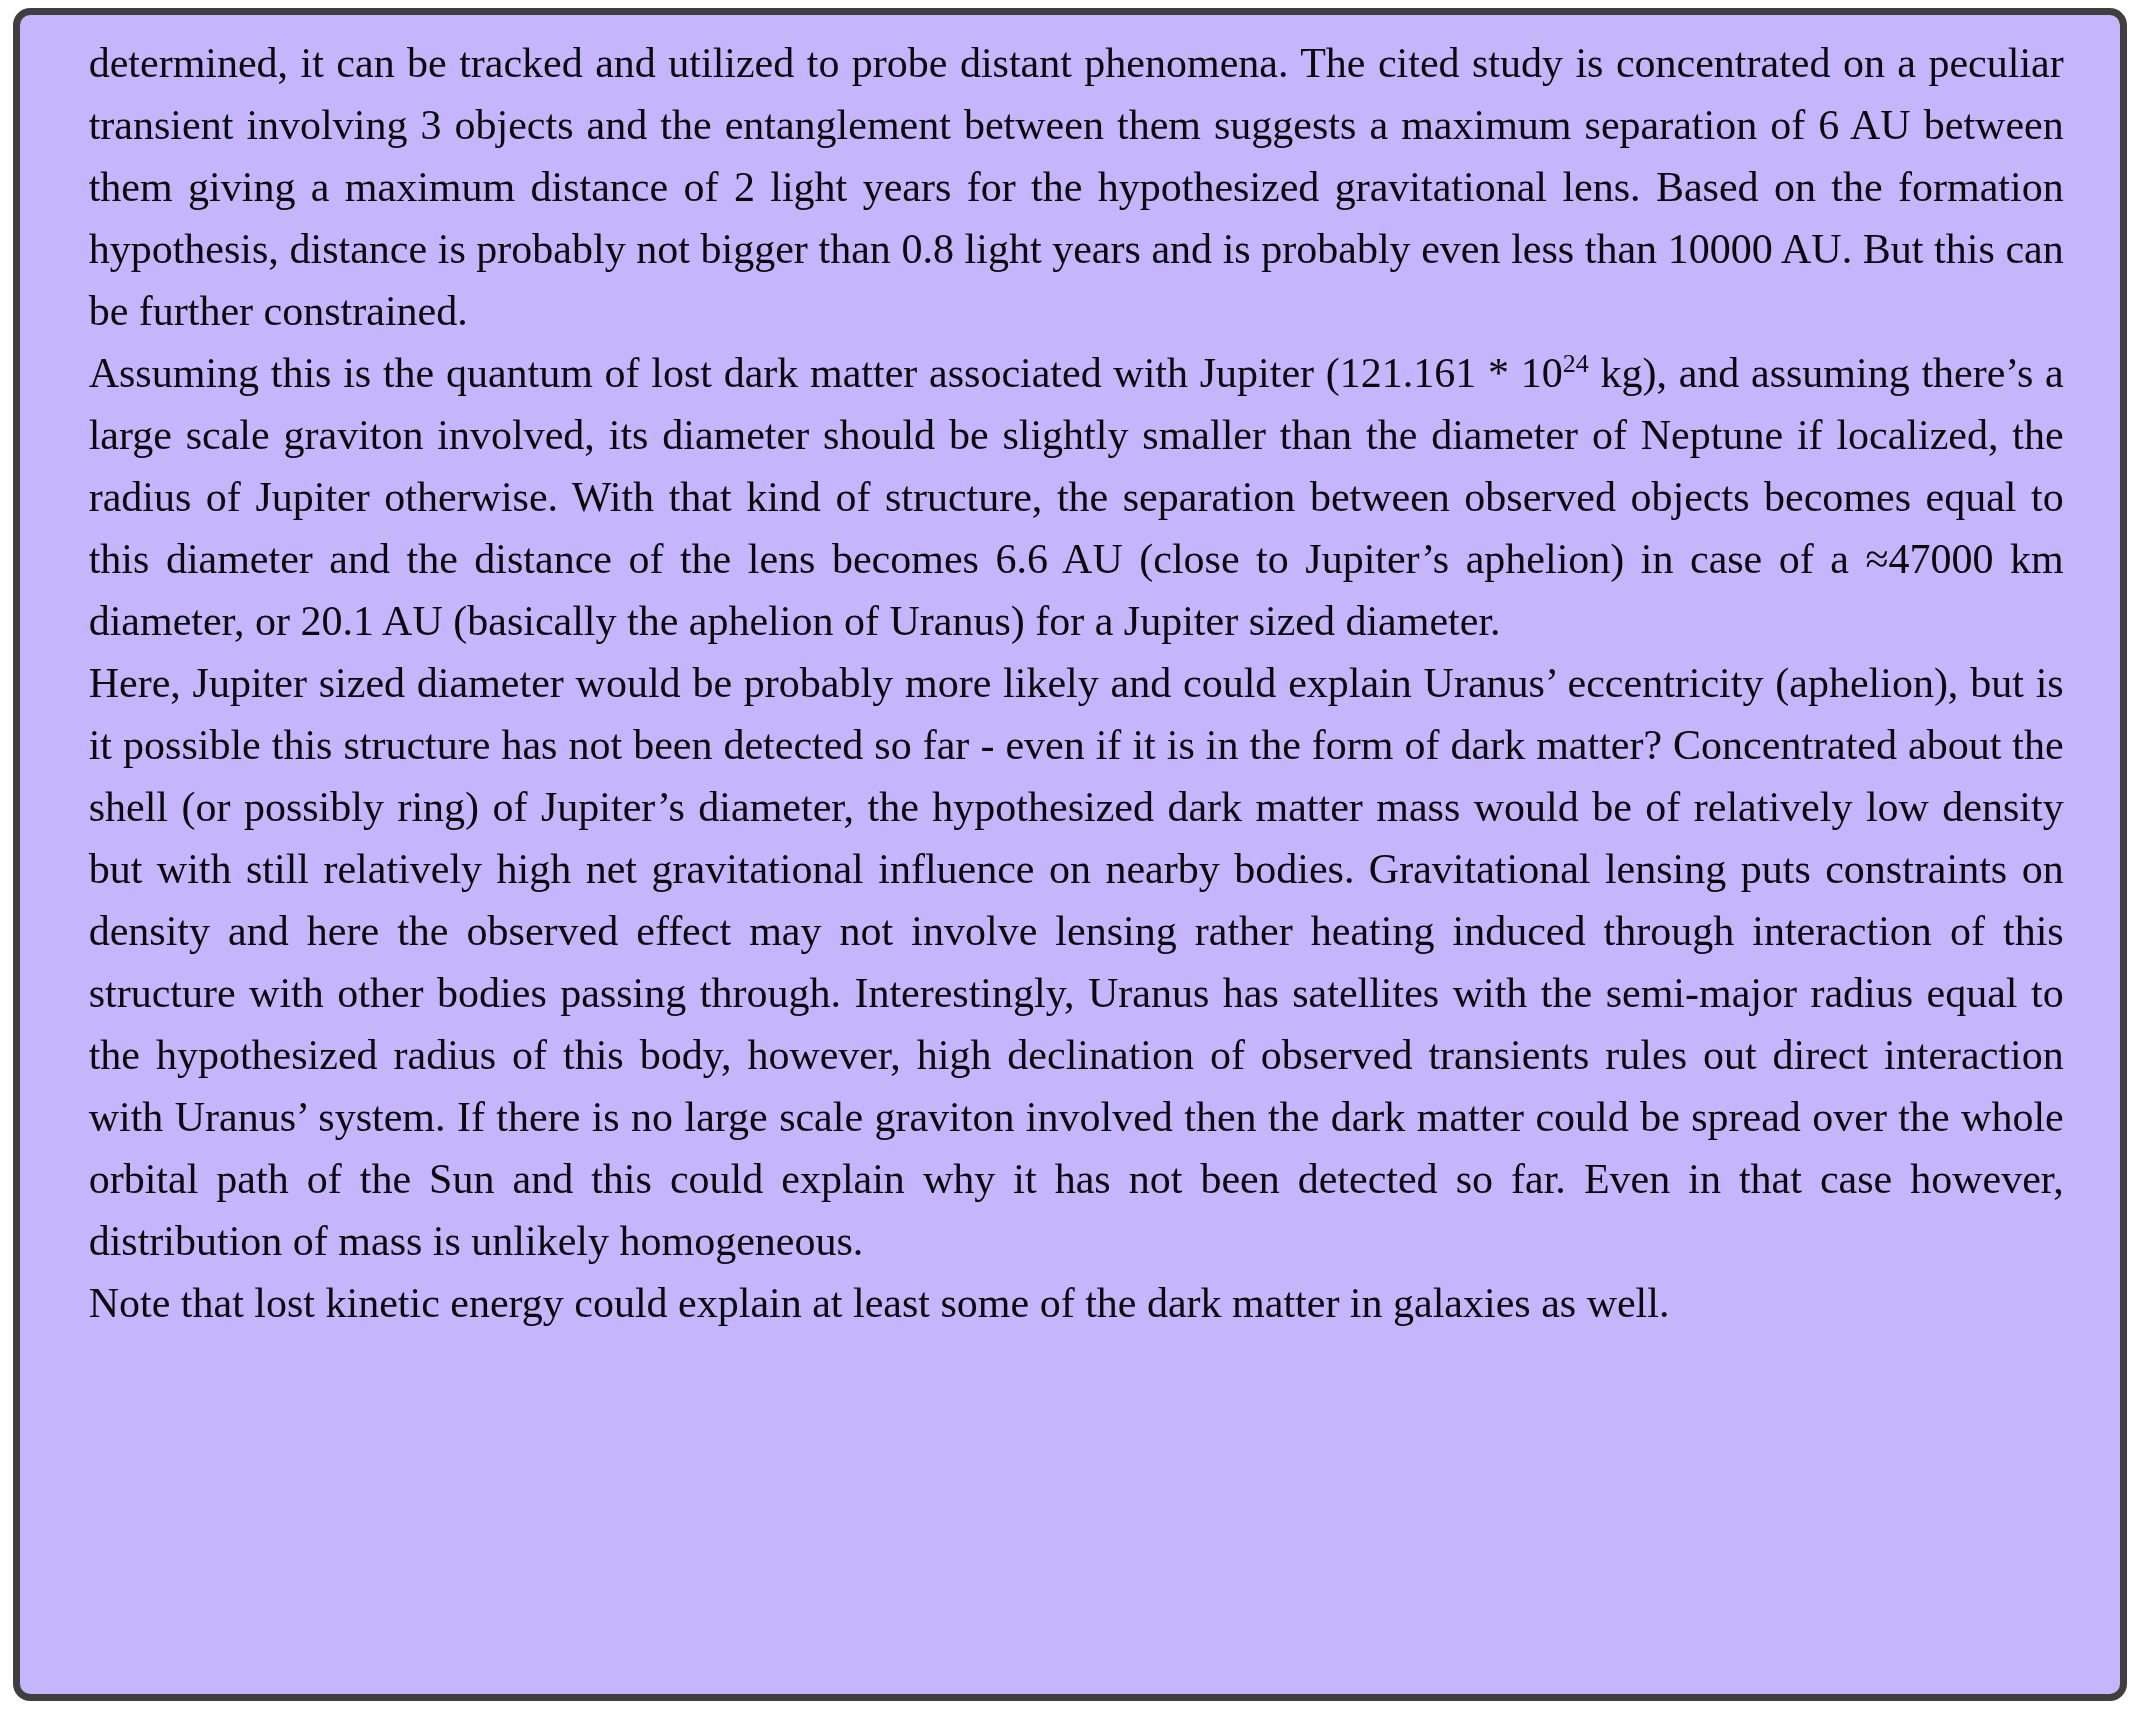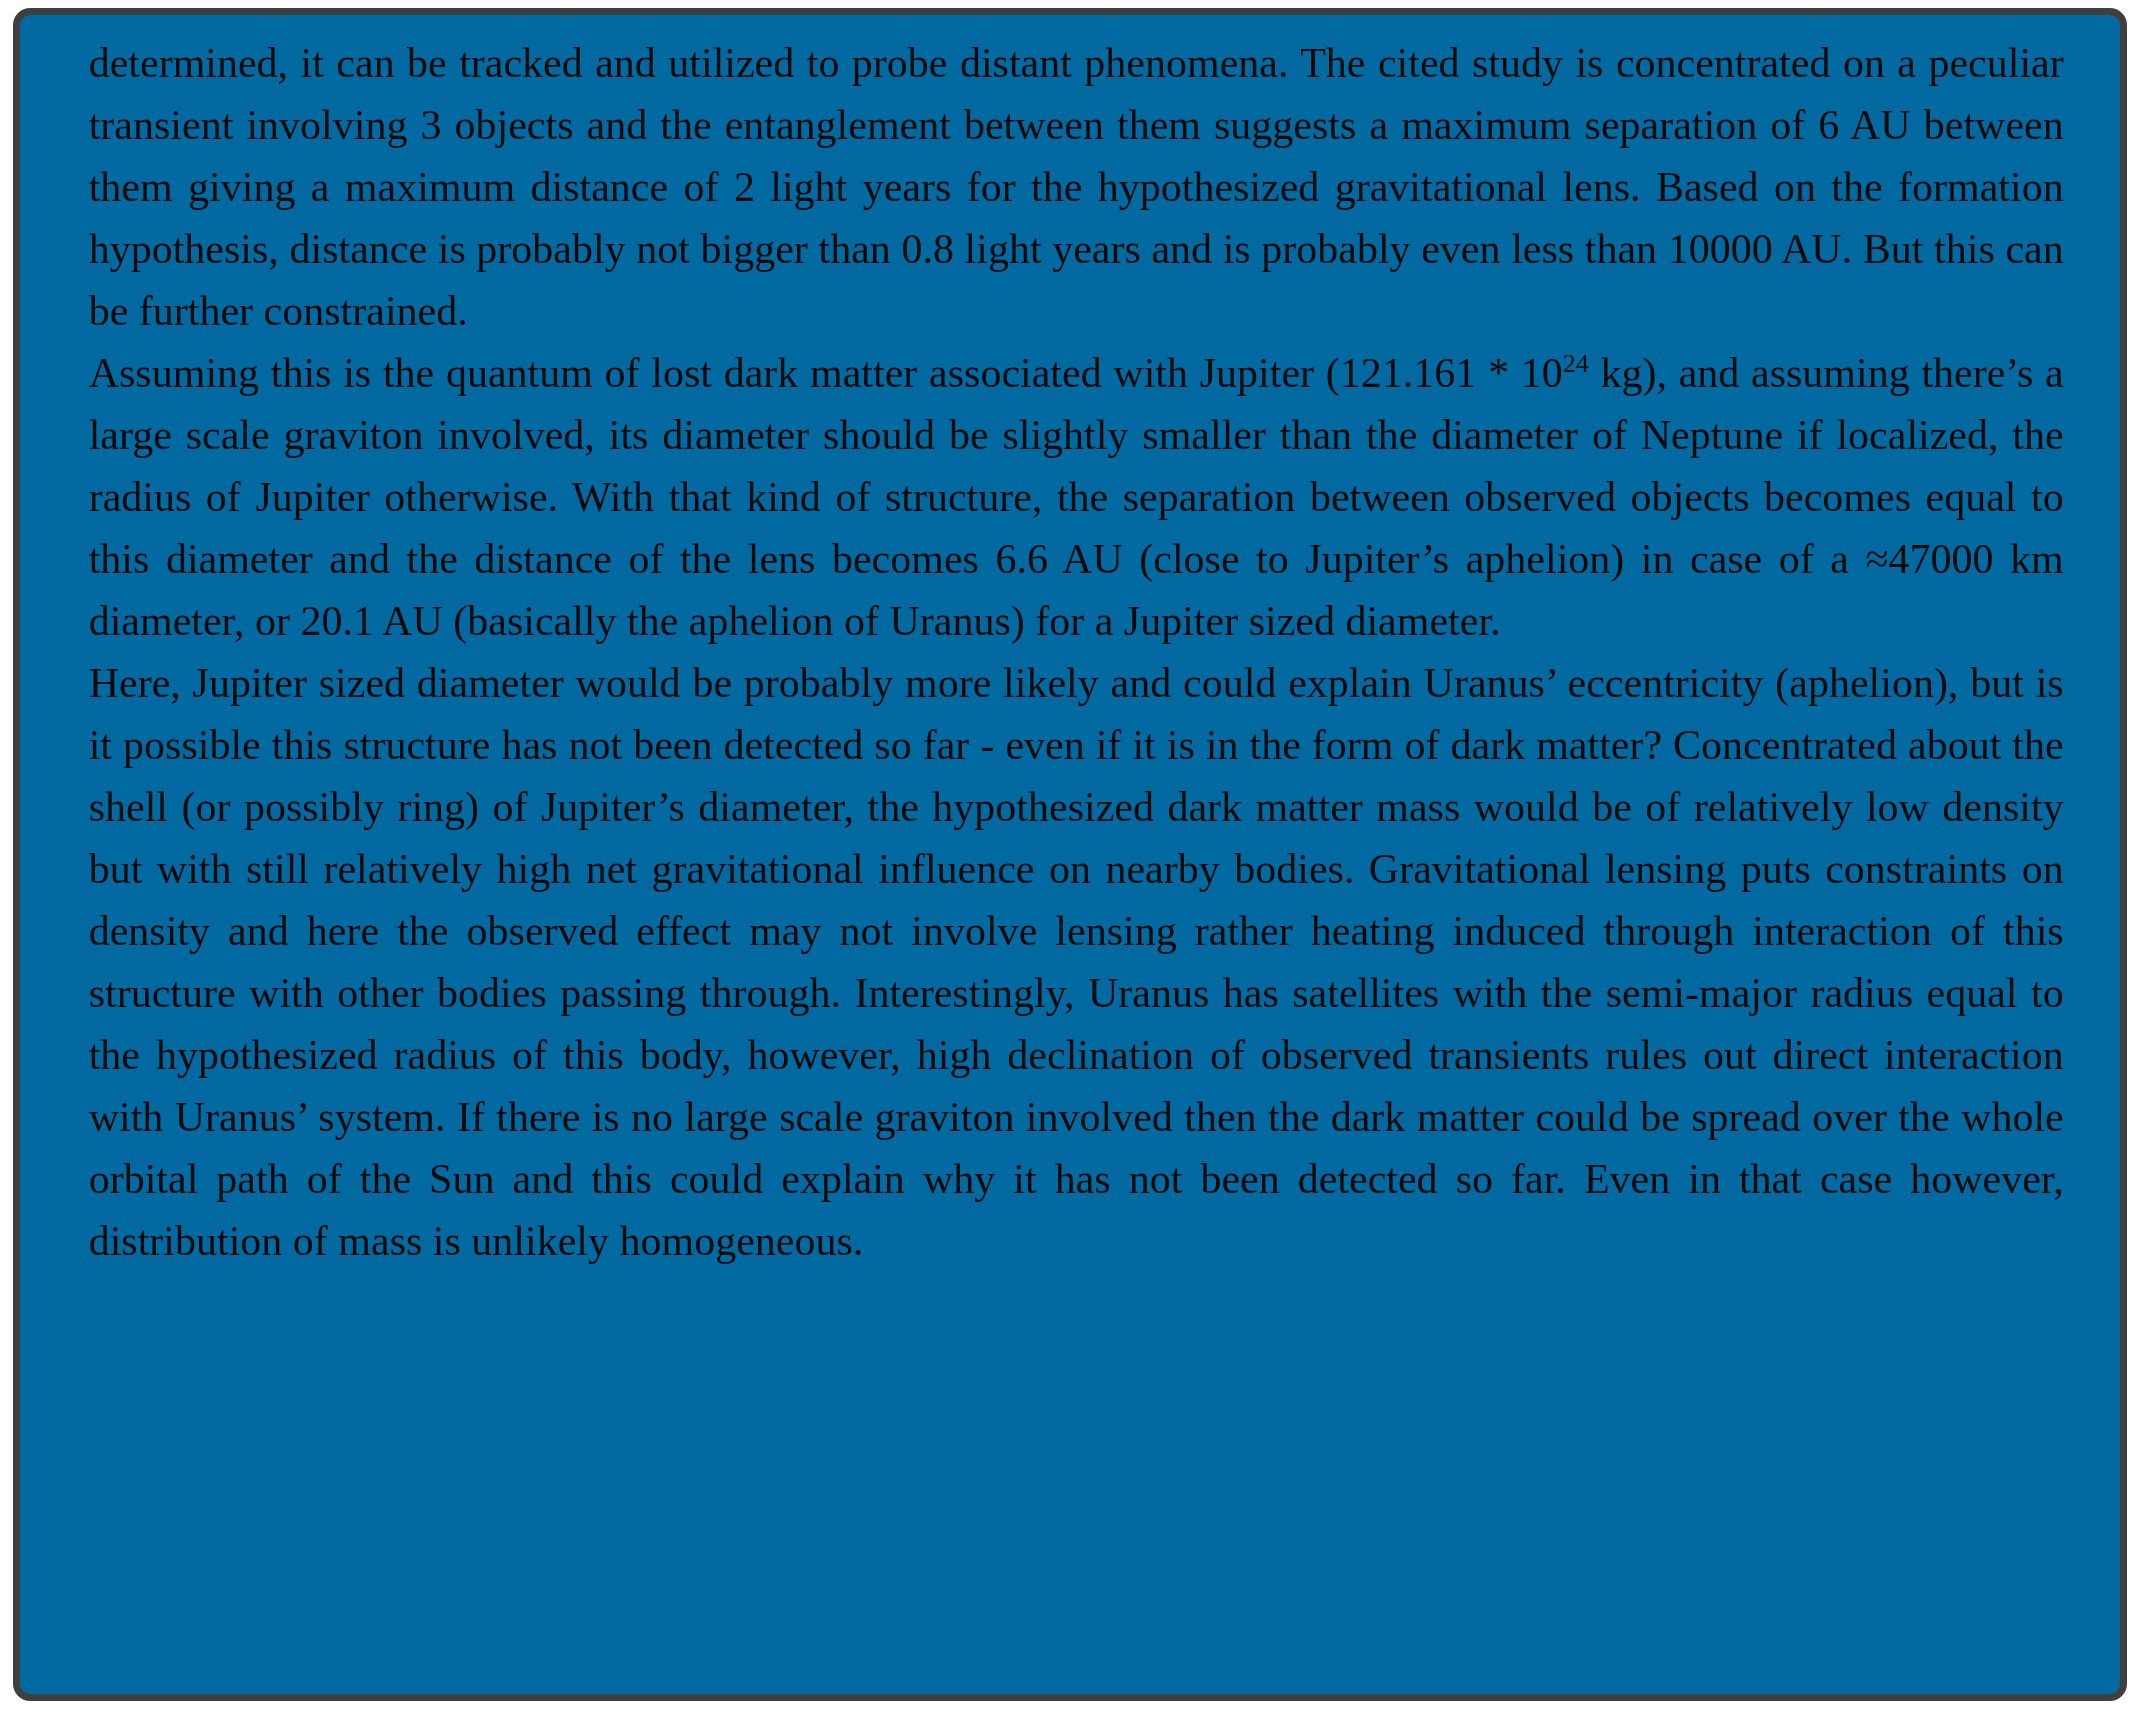--- a/index.html
+++ b/index.html
@@ -52,20 +52,21 @@
 
   .sup {
     font-size: 0.62em;
     vertical-align: super;
     line-height: 0;
   }
 </style>
 </head>
 <body>
 
-<div id="page-frame" style="background: #0369a1; border-color: rgb(63, 63, 63); padding-left: 32px;">
+<div id="page-frame" style="background: #c4b5fd; border-color: rgb(63, 63, 63); padding-left: 32px;">
   <div id="text-body" style="color: rgb(10, 10, 10);">
     <p class="para">determined, it can be tracked and utilized to probe distant phenomena.  The cited study is concentrated on a peculiar transient involving 3 objects and the entanglement between them suggests a maximum separation of 6 AU between them giving a maximum distance of 2 light years for the hypothesized gravitational lens. Based on the formation hypothesis, distance is probably not bigger than 0.8 light years and is probably even less than 10000 AU. But this can be further constrained.</p>
     <p class="para">Assuming this is the quantum of lost dark matter associated with Jupiter (121.161 * 10<span class="sup">24</span> kg), and assuming there’s a large scale graviton involved, its diameter should be slightly smaller than the diameter of Neptune if localized, the radius of Jupiter otherwise. With that kind of structure, the separation between observed objects becomes equal to this diameter and the distance of the <span class="ital">lens</span> becomes 6.6 AU (close to Jupiter’s aphelion) in case of a ≈47000 km diameter, or 20.1 AU (basically the aphelion of Uranus) for a Jupiter sized diameter.</p>
     <p class="para">Here, Jupiter sized diameter would be probably more likely and could explain Uranus’ eccentricity (aphelion), but is it possible this structure has not been detected so far - even if it is in the form of dark matter? Concentrated about the shell (or possibly ring) of Jupiter’s diameter, the hypothesized dark matter mass would be of relatively low density but with still relatively high net gravitational influence on nearby bodies. Gravitational lensing puts constraints on density and here the observed effect may not involve lensing rather heating induced through interaction of this structure with other bodies passing through. Interestingly, Uranus has satellites with the semi-major radius equal to the hypothesized radius of this body, however, high declination of observed transients rules out direct interaction with Uranus’ system. If there is no large scale graviton involved then the dark matter could be spread over the whole orbital path of the Sun and this could explain why it has not been detected so far. Even in that case however, distribution of mass is unlikely homogeneous.</p>
+    <p class="para">Note that <span class="ital">lost</span> kinetic energy could explain at least some of the dark matter in galaxies as well.</p>
   </div>
 </div>
 
 
 </body></html>

